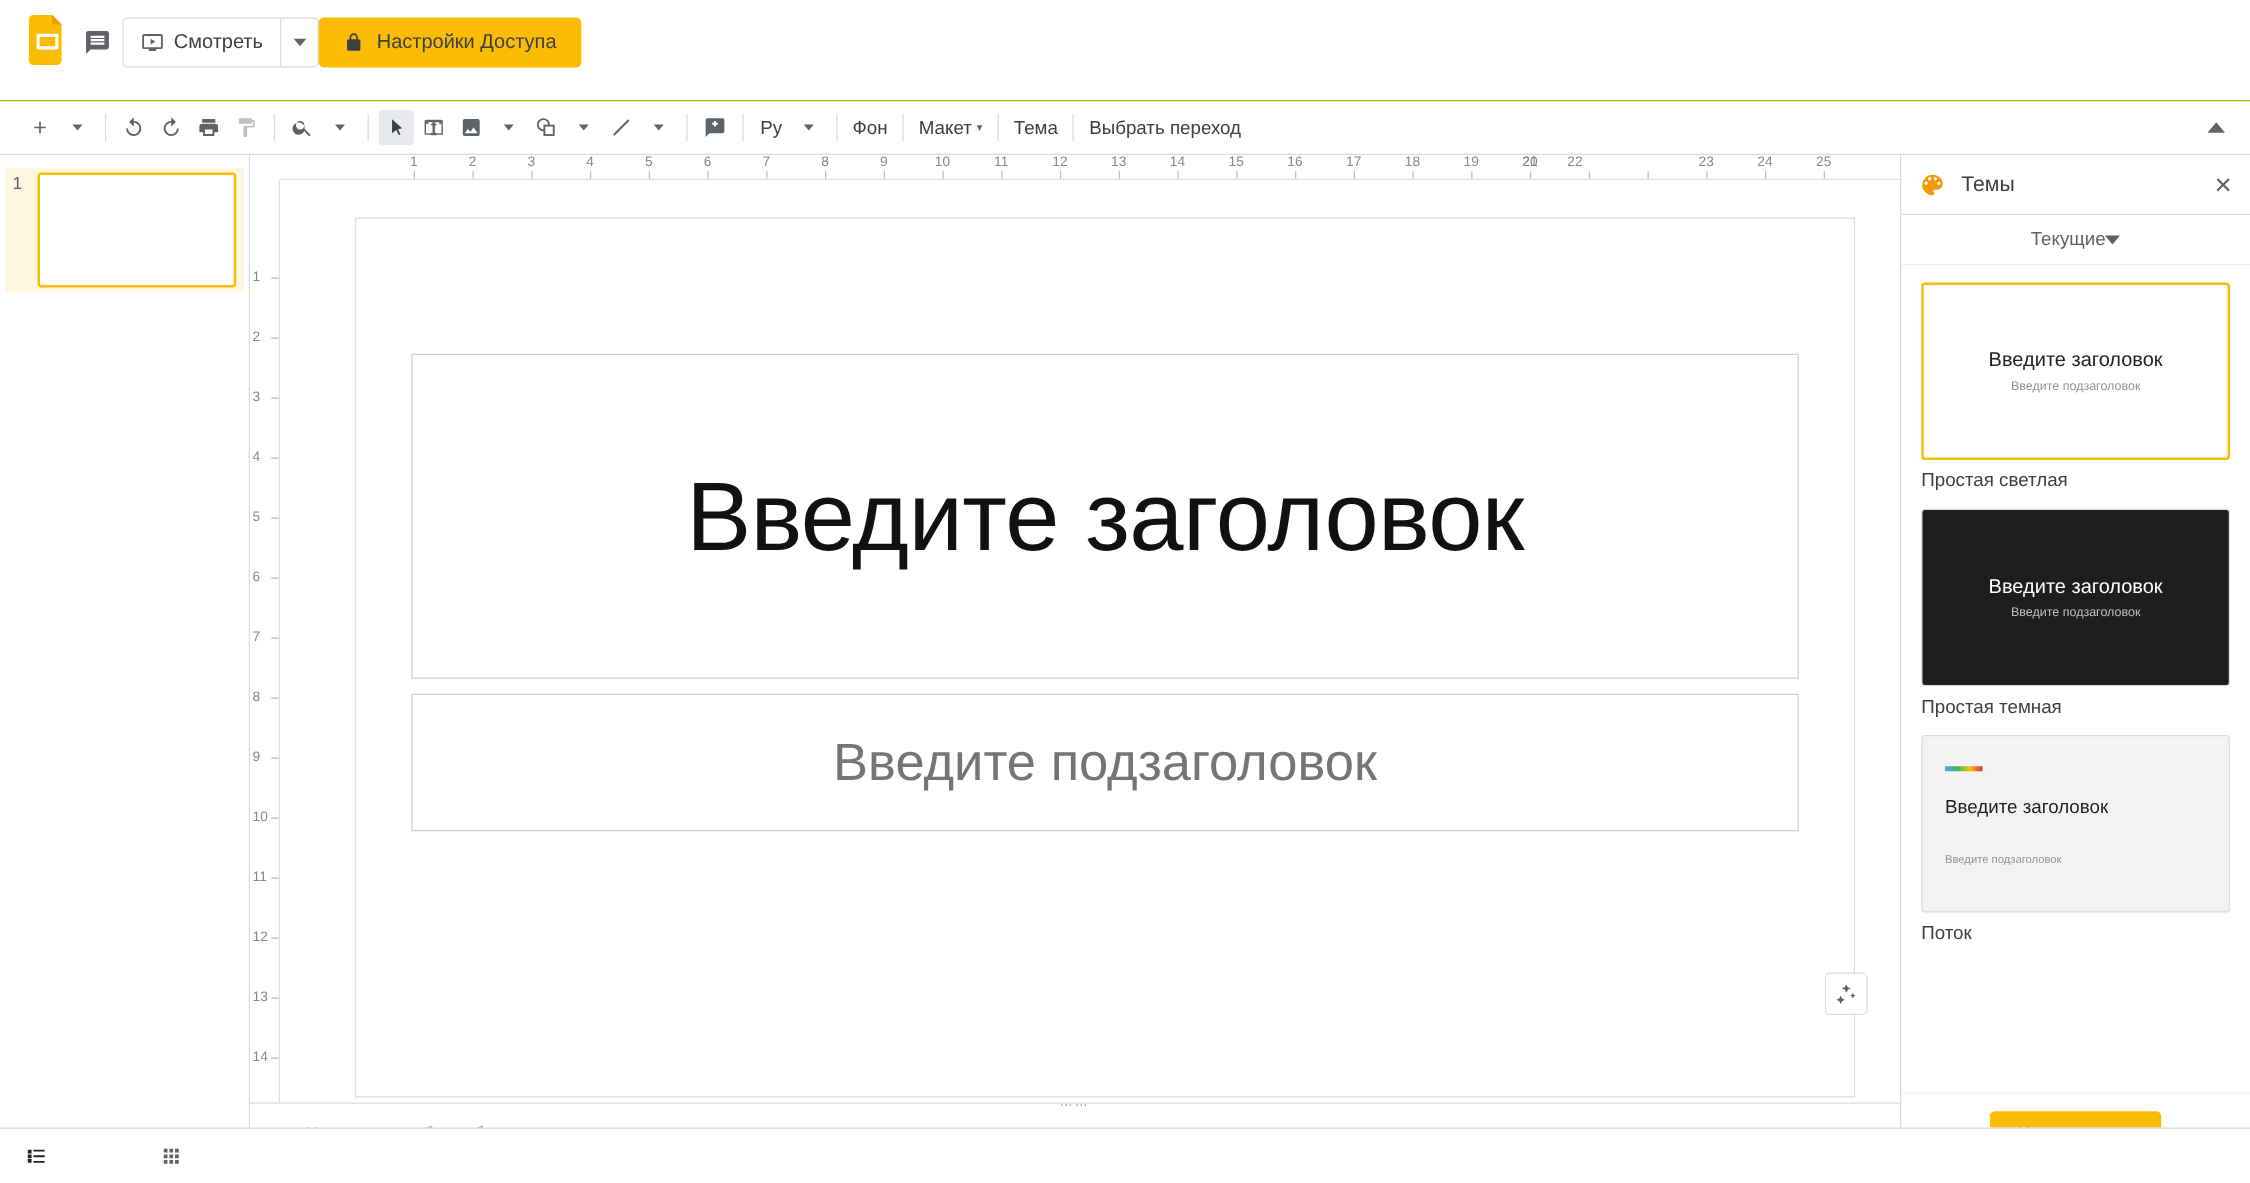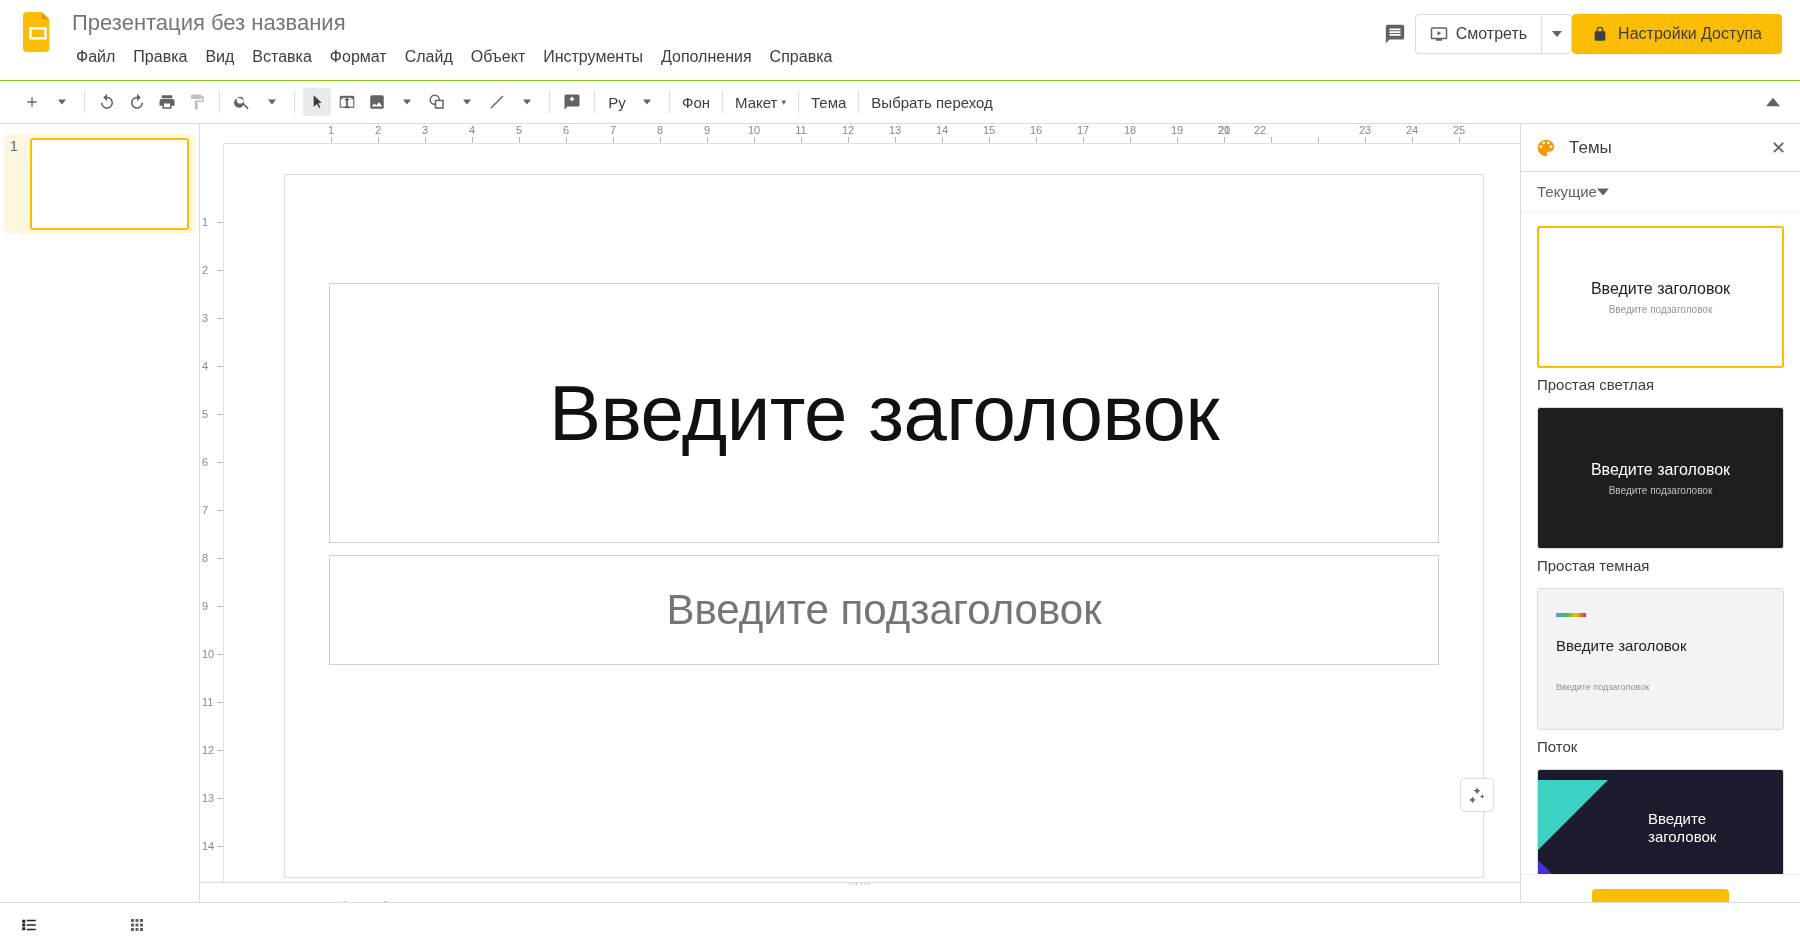--- a/index.html
+++ b/index.html
@@ -60,21 +60,21 @@
 
 .bottom-bar { position:absolute; bottom:0; left:0; right:0; height:44px; border-top:1px solid #dadce0; display:flex; align-items:center; padding:0 20px; background:#fff; gap:90px; }
 .bb-btn { color:#5f6368; cursor:pointer; }
 
 
 .themes { width:280px; border-left:1px solid #dadce0; background:#fff; display:flex; flex-direction:column; }
 .themes-header { height:48px; border-bottom:1px solid #dadce0; display:flex; align-items:center; padding:0 14px; gap:12px; }
 .themes-header .t-icon { color:#f29900; }
 .themes-header .t-title { font-size:17px; color:#3c4043; font-weight:500; flex:1; }
 .themes-header .t-close { color:#5f6368; cursor:pointer; font-size:18px; }
-.themes-sub { height:40px; border-bottom:1px solid #eee; display:flex; align-items:center; justify-content:flex-start; padding:0 16px; font-size:15px; color:#5f6368; }
+.themes-sub { height:40px; border-bottom:1px solid #eee; display:flex; align-items:center; justify-content:center; padding:0 16px; font-size:15px; color:#5f6368; }
 .themes-list { flex:1; overflow:auto; padding:14px 16px; }
 .theme-card { margin-bottom:8px; }
 .theme-preview { width:100%; height:142px; border:1px solid #dadce0; border-radius:3px; display:flex; flex-direction:column; align-items:center; justify-content:center; gap:6px; position:relative; overflow:hidden; }
 .theme-preview.selected { border:2px solid #fbbc04; }
 .tp-title { font-size:16px; }
 .tp-sub { font-size:10px; opacity:0.7; }
 .theme-name { font-size:15px; color:#3c4043; margin-top:8px; margin-bottom:14px; }
 
 .theme-dark { background:#1e1e1e; color:#fff; }
 .theme-potok { background:#f3f3f3; align-items:flex-start; justify-content:flex-start; padding:24px 18px; }
@@ -95,35 +95,20 @@
 <body>
 
 <div class="header">
   <div class="logo">
     <svg viewBox="0 0 24 32">
         <path fill="#fbbc04" d="M3 0h12l6 6v23a3 3 0 0 1-3 3H3a3 3 0 0 1-3-3V3a3 3 0 0 1 3-3z"></path>
         <path fill="#f29900" d="M15 0l6 6h-6z"></path>
         <rect x="5" y="12" width="14" height="10" rx="1" fill="#fff"></rect>
         <rect x="7" y="14" width="10" height="6" fill="#fbbc04"></rect>
       </svg>
-  </div>
-  <div class="title-zone">
-    <span class="doc-title">Презентация без названия</span>
-    <div class="menu-bar" id="menu-bar">
-        <div class="menu-item">Файл</div>
-        <div class="menu-item">Правка</div>
-        <div class="menu-item">Вид</div>
-        <div class="menu-item">Вставка</div>
-        <div class="menu-item">Формат</div>
-        <div class="menu-item">Слайд</div>
-        <div class="menu-item">Объект</div>
-        <div class="menu-item">Инструменты</div>
-        <div class="menu-item">Дополнения</div>
-        <div class="menu-item">Справка</div>
-      </div>
   </div>
   <div class="header-right">
     <div class="icon-btn">
       <svg width="22" height="22" viewBox="0 0 24 24">
           <path fill="#5f6368" d="M20 2H4a2 2 0 0 0-2 2v18l4-4h14a2 2 0 0 0 2-2V4a2 2 0 0 0-2-2zm-2 12H6v-2h12v2zm0-3H6V9h12v2zm0-3H6V6h12v2z"></path>
         </svg>
     </div>
     <div class="present-group">
       <div class="present-btn">
         <svg width="18" height="18" viewBox="0 0 24 24">
@@ -432,27 +417,18 @@
           <div class="theme-name">Простая темная</div>
         </div>
         <div class="theme-card">
           <div class="theme-preview theme-potok">
             <div class="bar"></div>
             <div class="tp-title">Введите заголовок</div>
             <div class="tp-sub">Введите подзаголовок</div>
           </div>
           <div class="theme-name">Поток</div>
         </div>
-        <div class="theme-card">
-          <div class="theme-preview theme-focus">
-            <div class="tri1"></div>
-            <div class="tri2"></div>
-            <div class="ftxt">
-              <div class="tp-title" style="font-size:15px;line-height:1.2">Введите<br>заголовок</div>
-            </div>
-          </div>
-        </div>
       </div>
     <div class="themes-footer">
       <div class="import-btn">Импорт темы</div>
     </div>
   </div>
 </div>
 
 </body></html>

